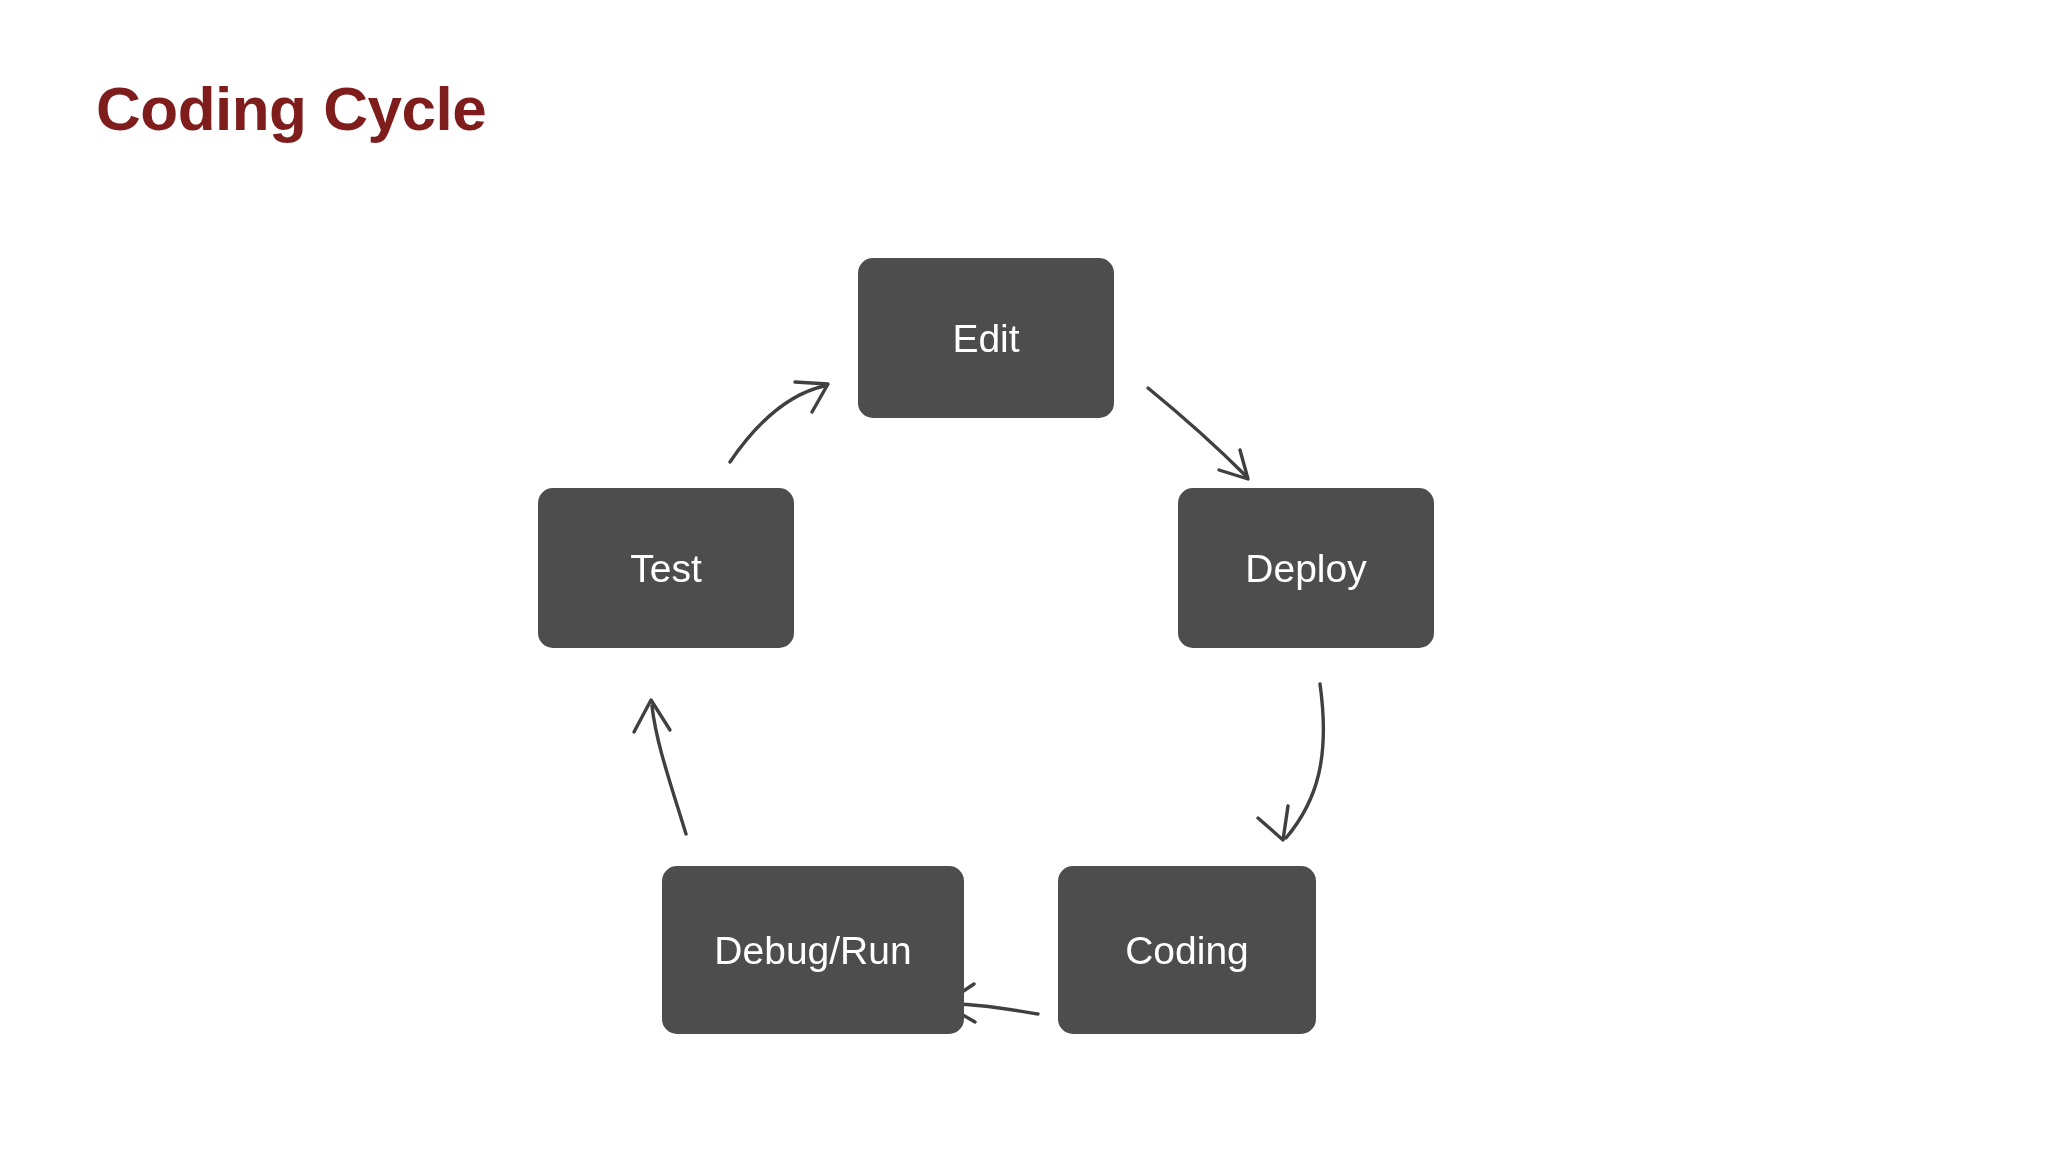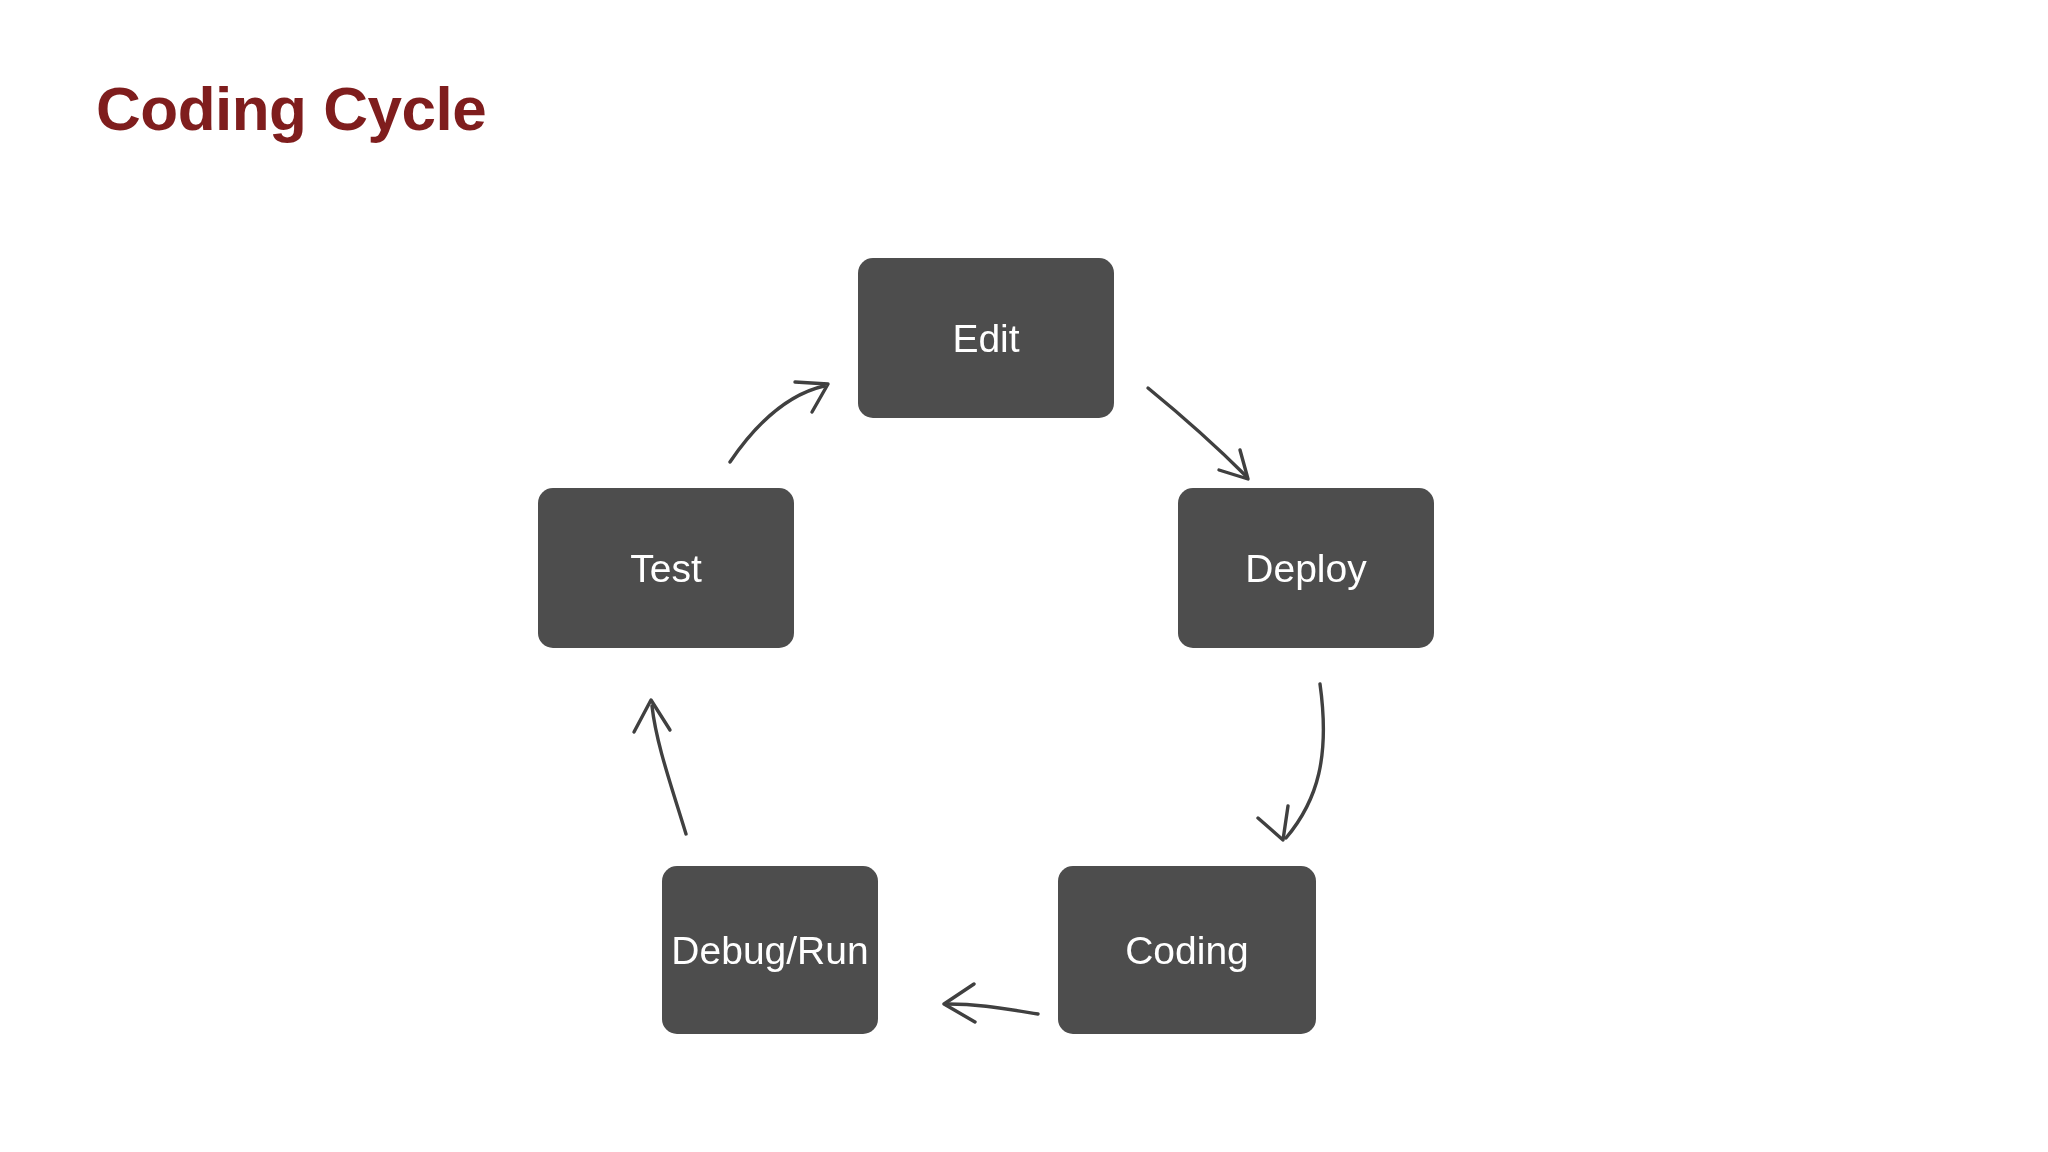--- a/index.html
+++ b/index.html
@@ -61,21 +61,21 @@
     font-weight: 400;
     line-height: 1;
     white-space: nowrap;
     text-align: center;
   }
 
   
   .node-edit     { left: 858px;  top: 258px;  width: 256px; height: 160px; }
   .node-compile  { left: 1178px; top: 488px;  width: 256px; height: 160px; }
   .node-deploy   { left: 1058px; top: 866px;  width: 258px; height: 168px; }
-  .node-debugrun { left: 662px;  top: 866px;  width: 216px; height: 168px; }
+  .node-debugrun { left: 662px;  top: 866px;  width: 302px; height: 168px; }
   .node-test     { left: 538px;  top: 488px;  width: 256px; height: 160px; }
 </style>
 </head>
 <body>
 
 <div id="page-title">Coding Cycle</div>
 
 <div id="diagram">
 
   <svg class="arrow-layer" viewBox="0 0 2048 1152">

